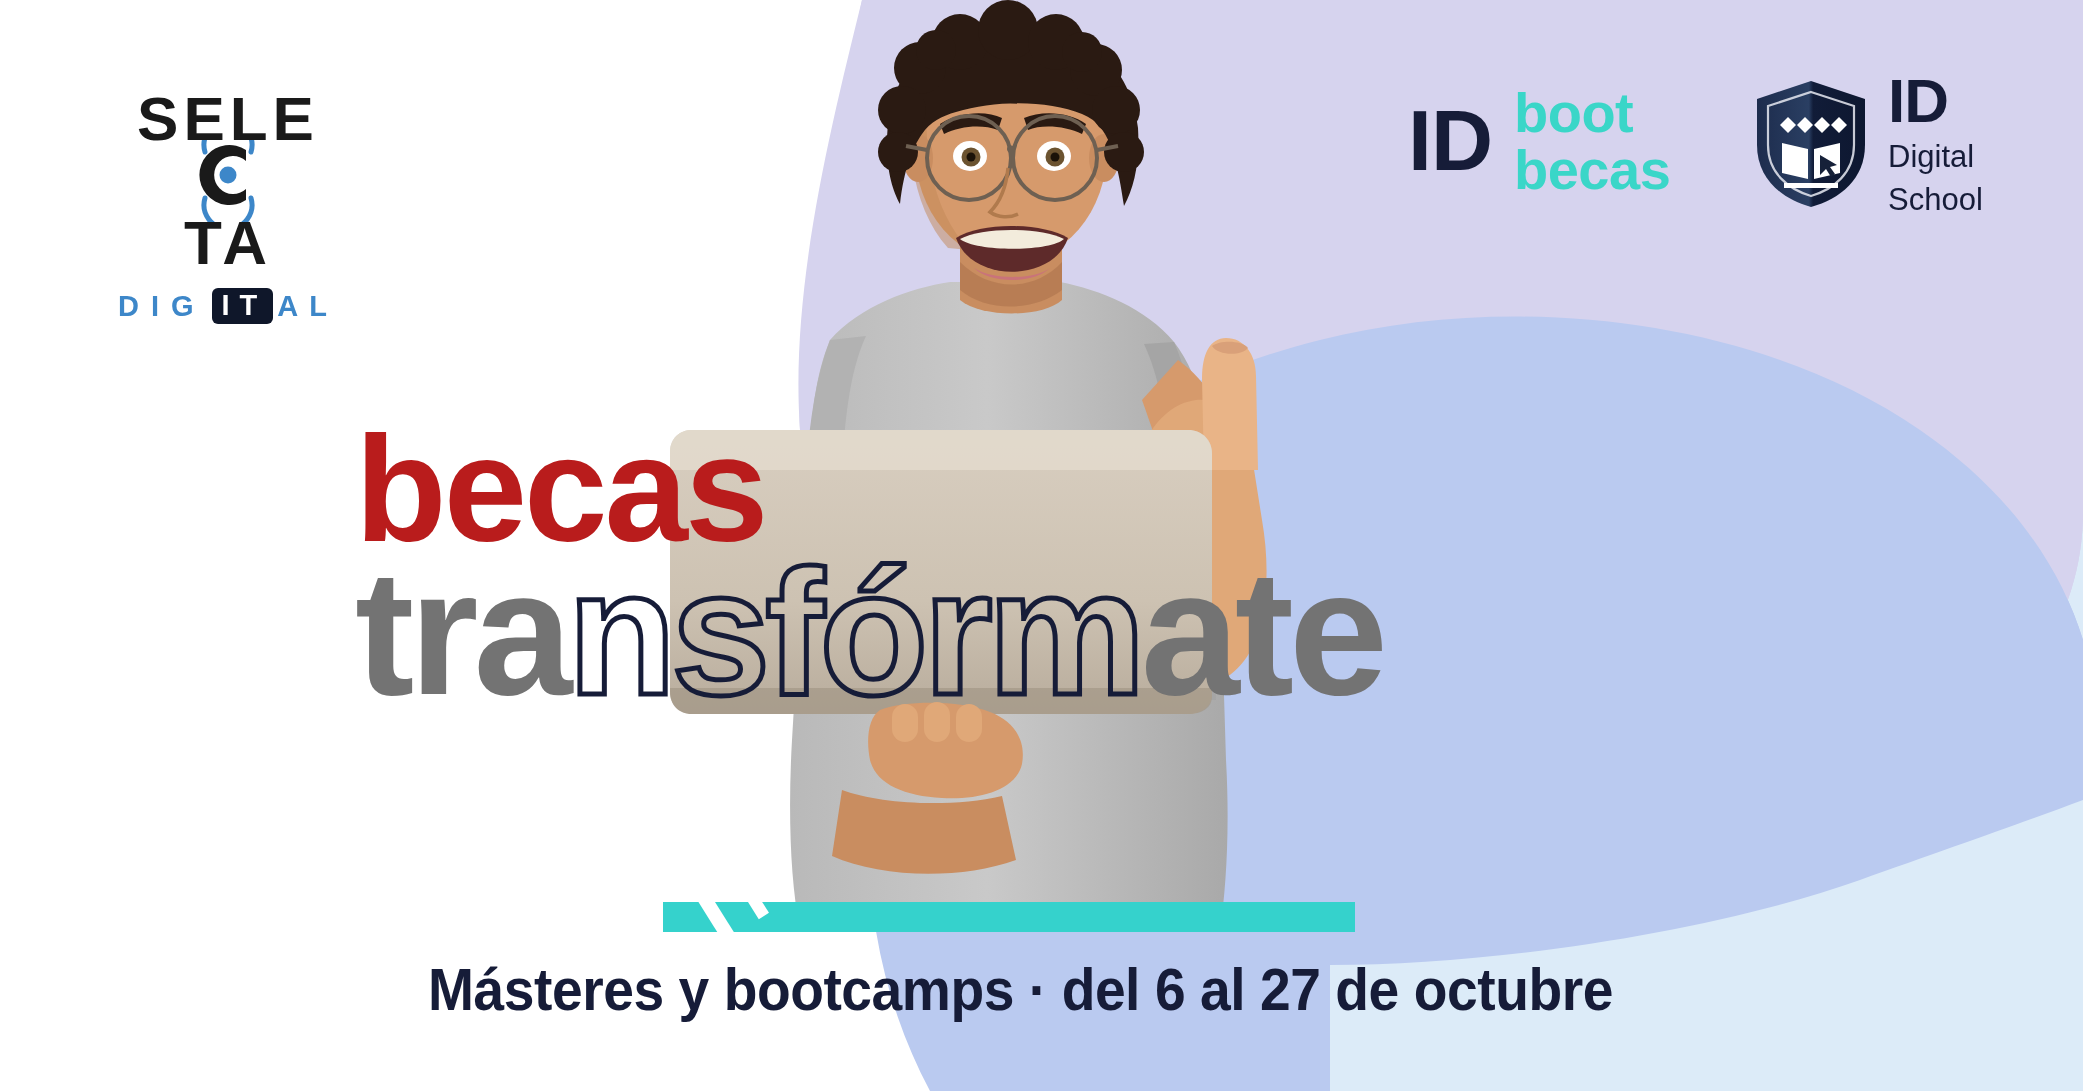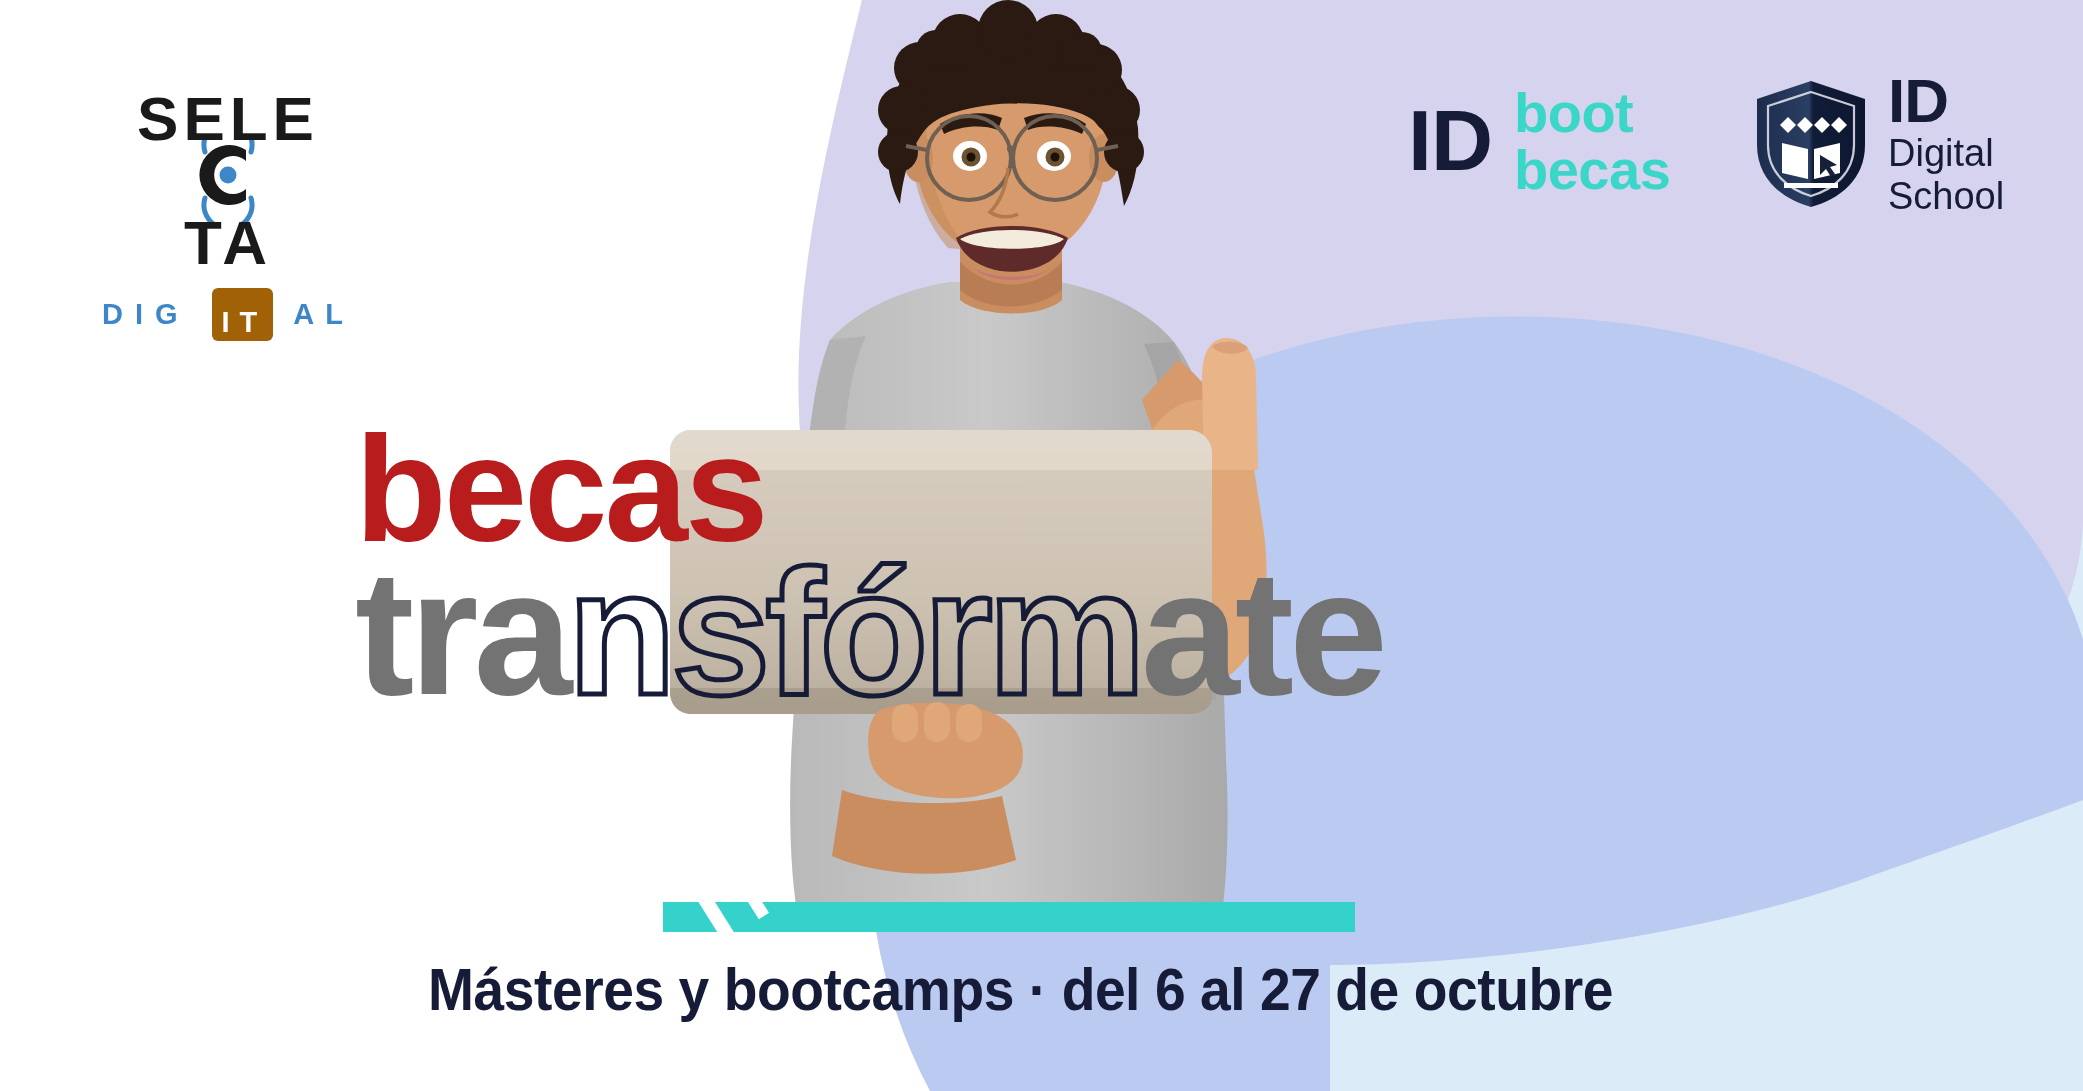--- a/index.html
+++ b/index.html
@@ -45,33 +45,33 @@
     display: inline-block;
     width: 58px;
     height: 62px;
   }
   .selecta-c svg { position: absolute; left: -2px; top: -10px; }
   .selecta-digital {
     margin-top: 14px;
     display: flex;
     align-items: center;
     justify-content: center;
-    gap: 16px;
+    gap: 0;
     font-size: 29px;
     font-weight: 700;
     letter-spacing: 9px;
     color: #3d87c9;
     line-height: 1;
   }
   .dg-letters { letter-spacing: 12px; }
   .it-box {
-    background: #a16207;
+    background: #0f172a;
     color: #ffffff;
     border-radius: 6px;
-    padding: 20px 6px 4px 10px;
+    padding: 3px 6px 4px 10px;
     letter-spacing: 10px;
     margin: 0 4px 0 6px;
   }
   .al-letters { letter-spacing: 11px; }
 
   .logo-bootcamps {
     position: absolute;
     left: 1408px;
     top: 84px;
     display: flex;
@@ -97,21 +97,21 @@
     position: absolute;
     left: 1752px;
     top: 70px;
     display: flex;
     align-items: center;
     gap: 18px;
   }
   .shield-wrap { width: 118px; height: 130px; }
   .ids-text { color: #161c38; line-height: 1; }
   .ids-id { font-size: 62px; font-weight: 700; letter-spacing: -1px; }
-  .ids-sub { font-size: 38px; font-weight: 400; line-height: 1.12; margin-top: 0; }
+  .ids-sub { font-size: 31px; font-weight: 400; line-height: 1.12; margin-top: 8px; }
 
   
   .photo {
     position: absolute;
     left: 630px;
     top: 0px;
     width: 760px;
     height: 930px;
   }
 

